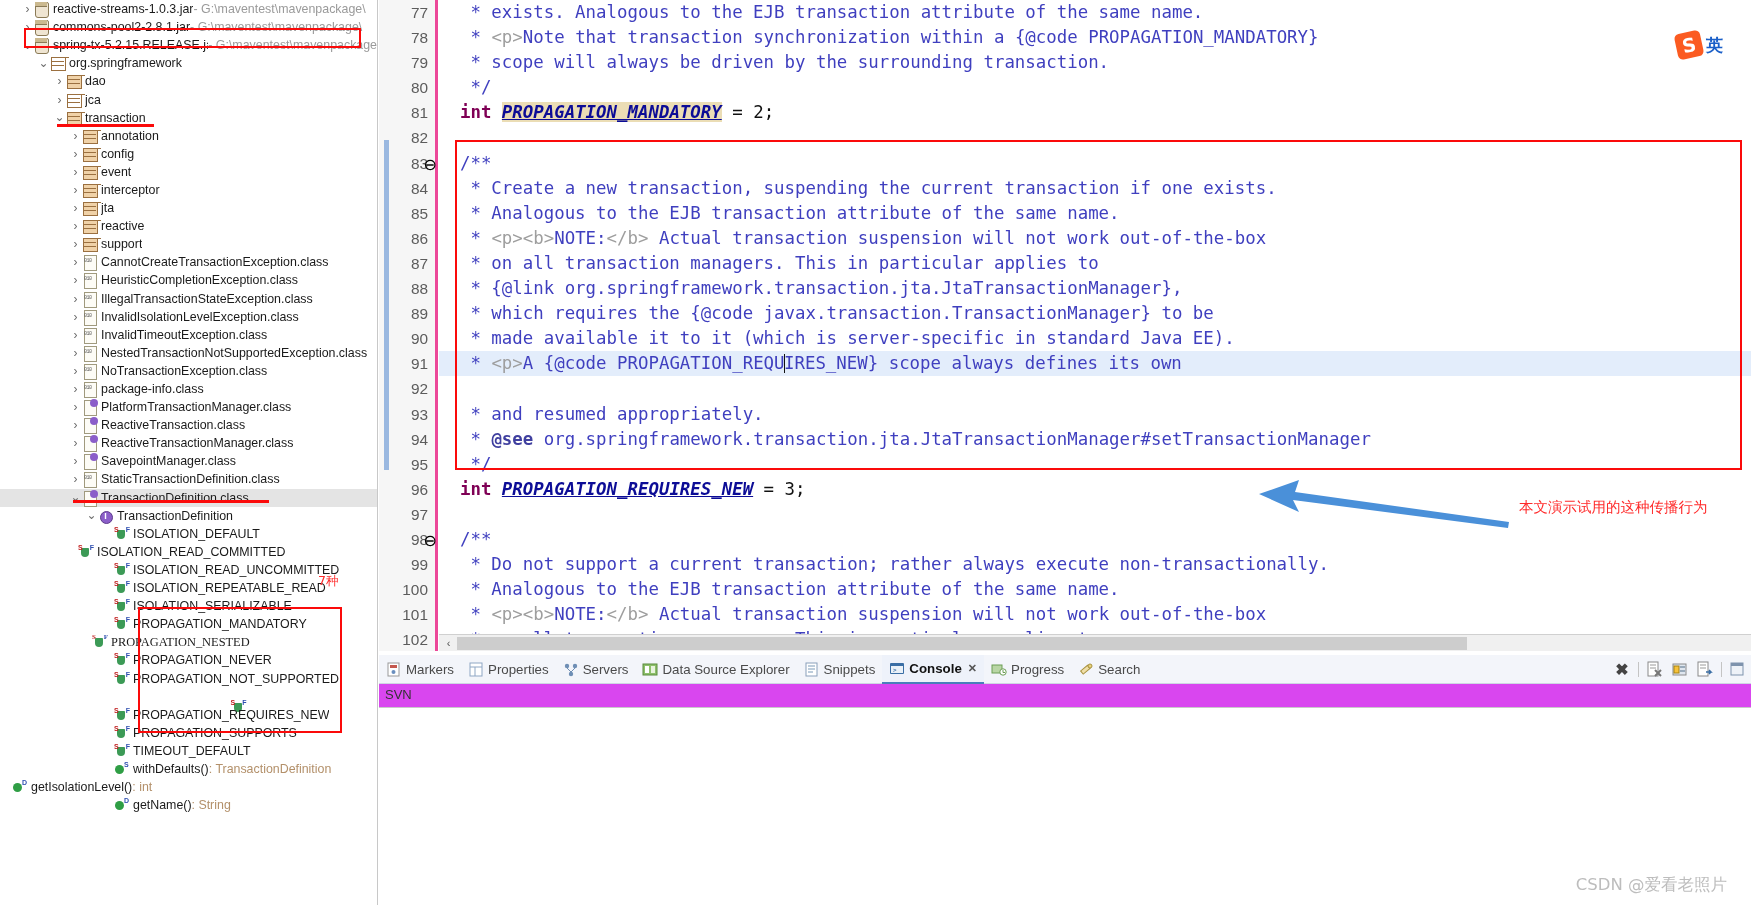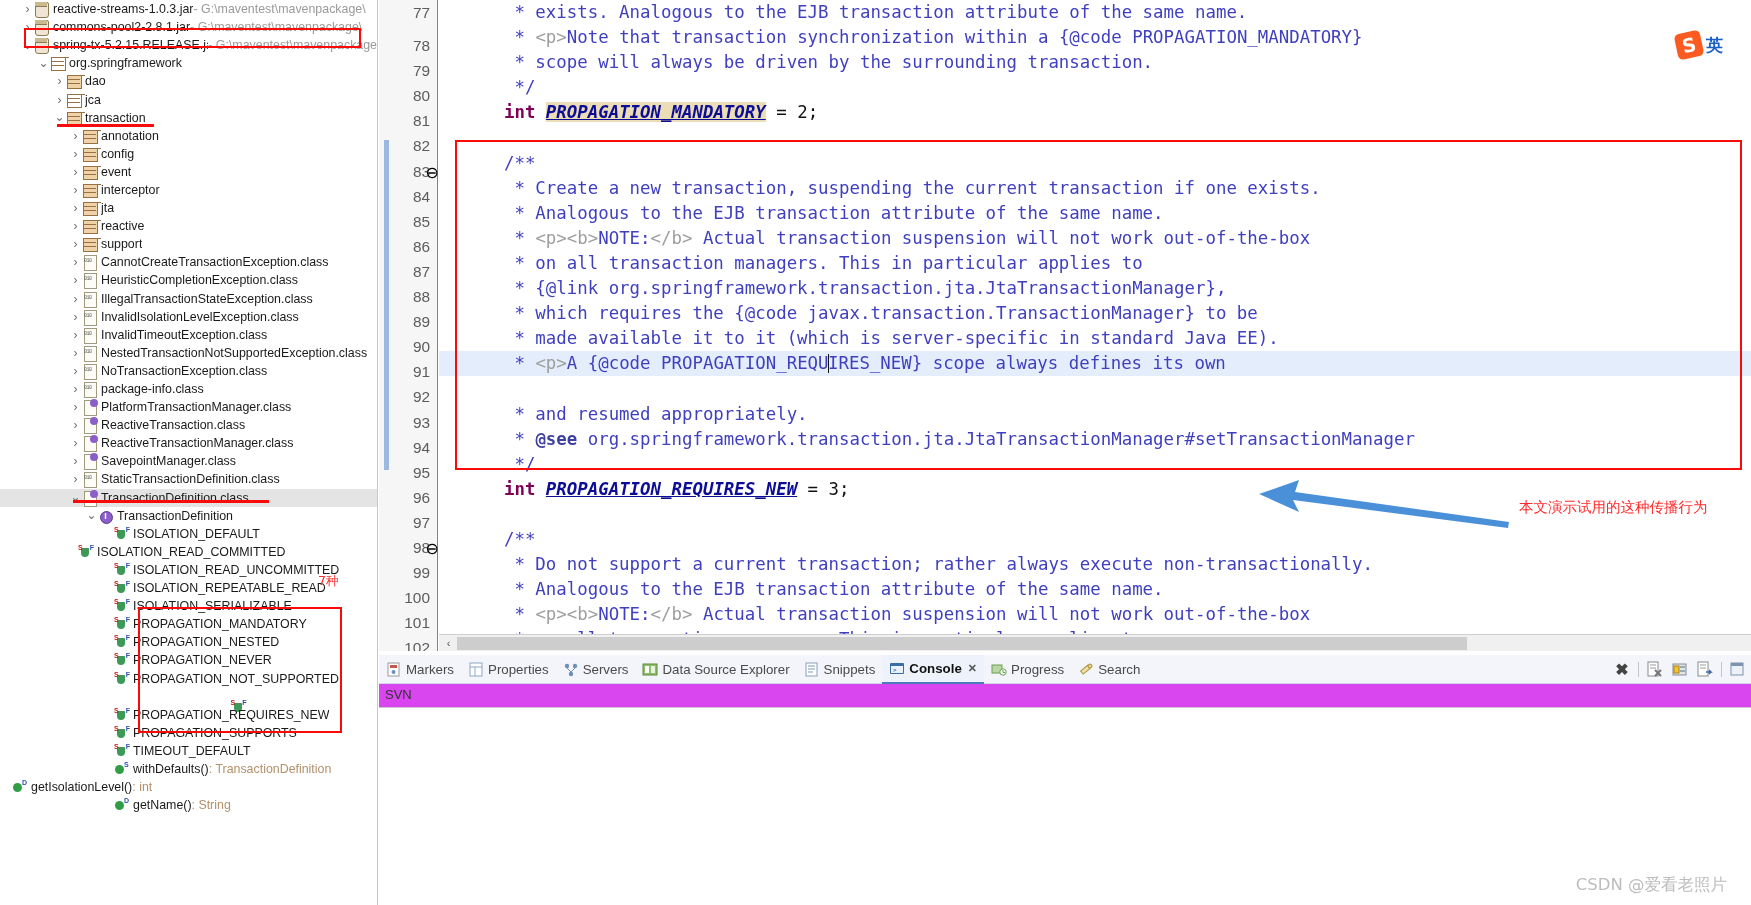--- a/index.html
+++ b/index.html
@@ -128,30 +128,30 @@
     font-family:"DejaVu Sans", sans-serif; pointer-events:none; white-space:nowrap;
   }
 
   
   #editor {
     position:absolute; left:379px; top:0; width:1372px; height:651px;
     background:#ffffff; overflow:hidden;
   }
   #gutter {
     position:absolute; left:0; top:0; width:59px; height:651px;
-    background:#f6f6f6; border-right:1px solid #ec4899;
+    background:#f6f6f6; border-right:3px solid #ec4899;
   }
   #annobar {
     position:absolute; left:0; top:0; width:7px; height:651px; background:#f3f3f3;
   }
   .code-area { position:absolute; left:60px; top:0; right:0; height:651px; }
   .cline {
     position:relative; height:25.1px; line-height:25.1px;
     font-family:"DejaVu Sans Mono", monospace; font-size:17.4px;
-    white-space:pre; color:#0c0c96;padding-left:44px;
+    white-space:pre; color:#0c0c96;
   }
   .lnum {
     position:absolute; right:7px; height:25.1px; line-height:25.1px;
     font-family:"Liberation Sans", sans-serif; font-size:15.4px; color:#5c5c5c;
     text-align:right; width:52px;
   }
   .cm { color:#3f3fbf; }
   .tag { color:#9e9e9e; }
   .kw { color:#7f0055; font-weight:bold; }
   .jd-kw { color:#3f3f9f; font-weight:bold; }
@@ -426,21 +426,21 @@
           </span>
           <span class="lbl">ISOLATION_SERIALIZABLE</span>
         </div>
         <div class="tree-row" style="padding-left: 102px;">
           <span class="twisty"></span>
           <span class="ico ico-field ico-field-f">
             <span class="supf">F</span>
           </span>
           <span class="lbl">PROPAGATION_MANDATORY</span>
         </div>
-        <div class="tree-row" style="padding-left: 102px;">
+        <div class="tree-row" style="padding-left: 80px; font-family: Liberation Serif, serif;">
           <span class="twisty"></span>
           <span class="ico ico-field ico-field-f">
             <span class="supf">F</span>
           </span>
           <span class="lbl">PROPAGATION_NESTED</span>
         </div>
         <div class="tree-row" style="padding-left: 102px;">
           <span class="twisty"></span>
           <span class="ico ico-field ico-field-f">
             <span class="supf">F</span>
@@ -519,21 +519,21 @@
     <div class="ann-cn" style="left:318px; top:573px;">7种</div>
   </div>
 
   <div id="editor">
     <div id="annobar"></div>
     <div id="gutter">
       <div id="gutter-nums">
           <div style="position: relative; height: 25.1px;">
             <div class="lnum">77</div>
           </div>
-          <div style="position: relative; height: 25.1px; margin-top: 8px;">
+          <div style="position: relative; height: 25.1px;">
             <div class="lnum">78</div>
           </div>
           <div style="position: relative; height: 25.1px; margin-left: 32px;">
             <div class="lnum">79</div>
           </div>
           <div style="position: relative; height: 25.1px;">
             <div class="lnum">80</div>
           </div>
           <div style="position: relative; height: 25.1px;">
             <div class="lnum">81</div>

